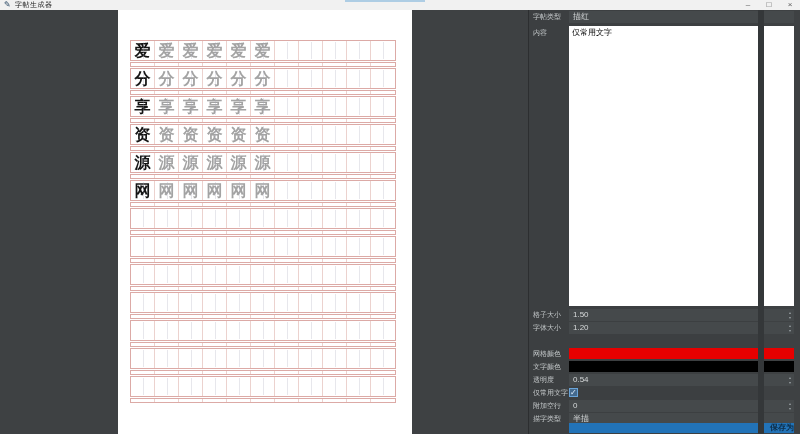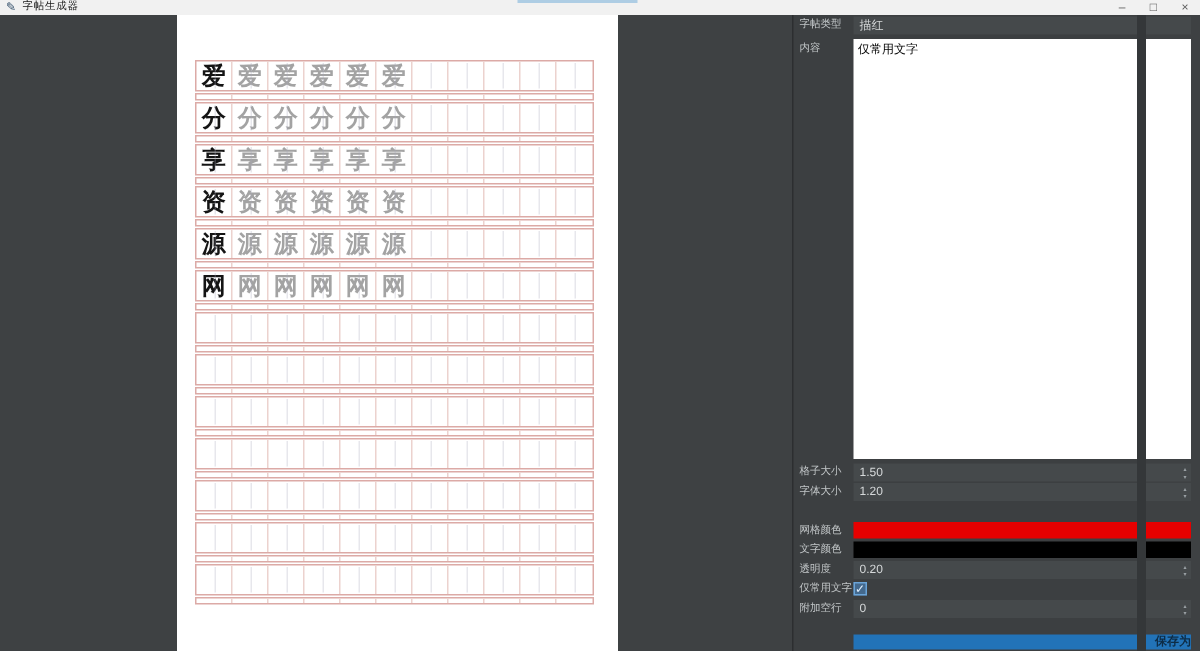--- a/index.html
+++ b/index.html
@@ -439,40 +439,44 @@
       <span class="swatch" style="background: rgb(230, 0, 0);"></span>
     </div>
 
     <div class="frow" style="top:351px">
       <span class="flabel">文字颜色</span>
       <span class="swatch" style="background: rgb(0, 0, 0);"></span>
     </div>
 
     <div class="frow" style="top:364px">
       <span class="flabel">透明度</span>
-      <span class="ffield spin">0.20</span>
+      <span class="ffield spin">0.54</span>
       <span class="spin-arrows">
           <span>▴</span>
           <span>▾</span>
         </span>
     </div>
 
     <div class="frow" style="top:377px">
       <span class="flabel">仅常用文字</span>
       <span class="checkbox checked" id="common-only-cb"></span>
     </div>
 
     <div class="frow" style="top:390px">
       <span class="flabel">附加空行</span>
       <span class="ffield spin">0</span>
       <span class="spin-arrows">
           <span>▴</span>
           <span>▾</span>
         </span>
     </div>
 
+    <div class="frow" style="top:403px">
+      <span class="flabel">描字类型</span>
+      <span class="ffield">半描</span>
+    </div>
 
     <div class="save-btn">保存为</div>
 
     <div class="panel-edge"></div>
   </div>
 
 </div>
 
 </body></html>

